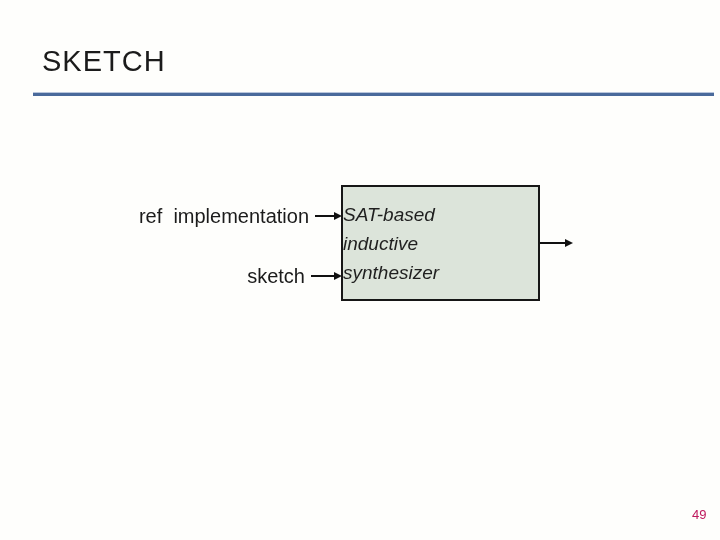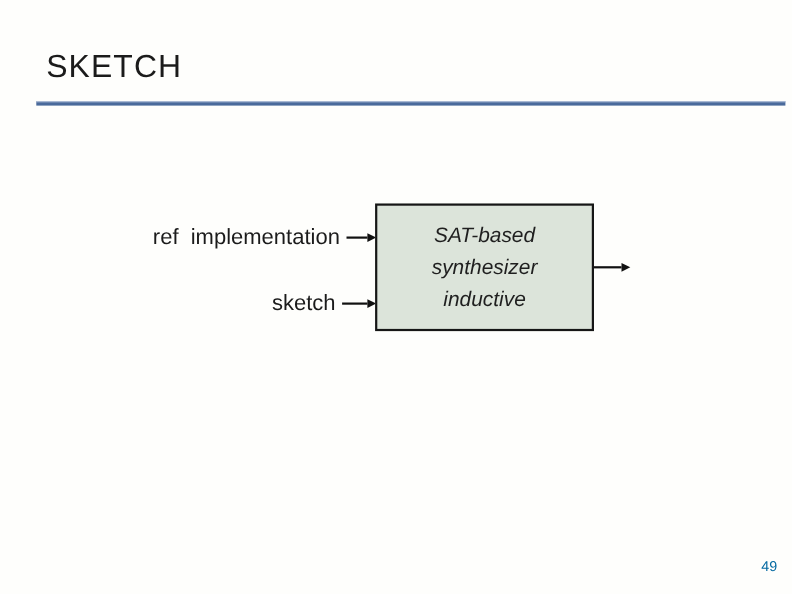--- a/index.html
+++ b/index.html
@@ -49,21 +49,21 @@
   .label.out { left: 545px; top: 231px; }
 
   .box {
     position: absolute;
     left: 309px; top: 185px;
     width: 199px; height: 116px;
     background: var(--box-fill);
     border: 2px solid var(--box-border);
     display: flex;
     flex-direction: column;
-    align-items: center;
+    align-items: flex-start;
     justify-content: center;
     font-style: italic;
     font-size: 19px;
     line-height: 29px;
     text-align: center;
     color: #1f1f1f;
   }
 
   .arrow {
     position: absolute;
@@ -79,21 +79,21 @@
     border-left: 8px solid #111;
   }
   .arrow.a1 { left: 283px; top: 211px; width: 27px; }
   .arrow.a2 { left: 279px; top: 271px; width: 31px; }
   .arrow.a3 { left: 508px; top: 238px; width: 33px; }
 
   .page-number {
     position: absolute;
     left: 692px; top: 507px;
     font-size: 13px;
-    color: #0369a1;
+    color: #be185d;
   }
 </style>
 </head>
 <body>
 
 <div class="slide">
 
   <div class="title">SKETCH</div>
   <div class="rule"></div>
 
@@ -106,22 +106,22 @@
       <div class="shaft"></div>
       <div class="head"></div>
     </div>
     <div class="arrow a2">
       <div class="shaft"></div>
       <div class="head"></div>
     </div>
 
     <div class="box">
       <div>SAT-based</div>
+      <div>inductive</div>
       <div>synthesizer</div>
-      <div>inductive</div>
     </div>
 
     <div class="arrow a3">
       <div class="shaft"></div>
       <div class="head"></div>
     </div>
 
 
   </div>
 

